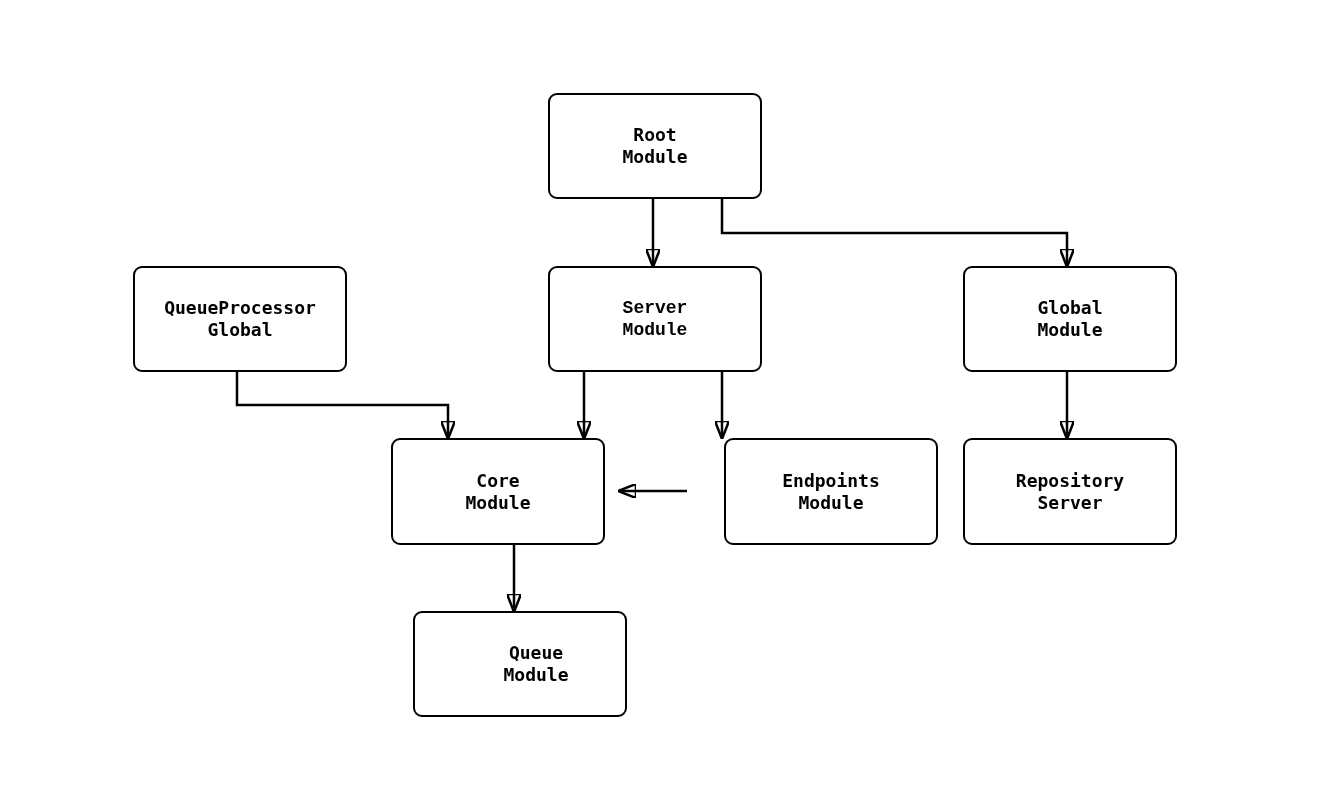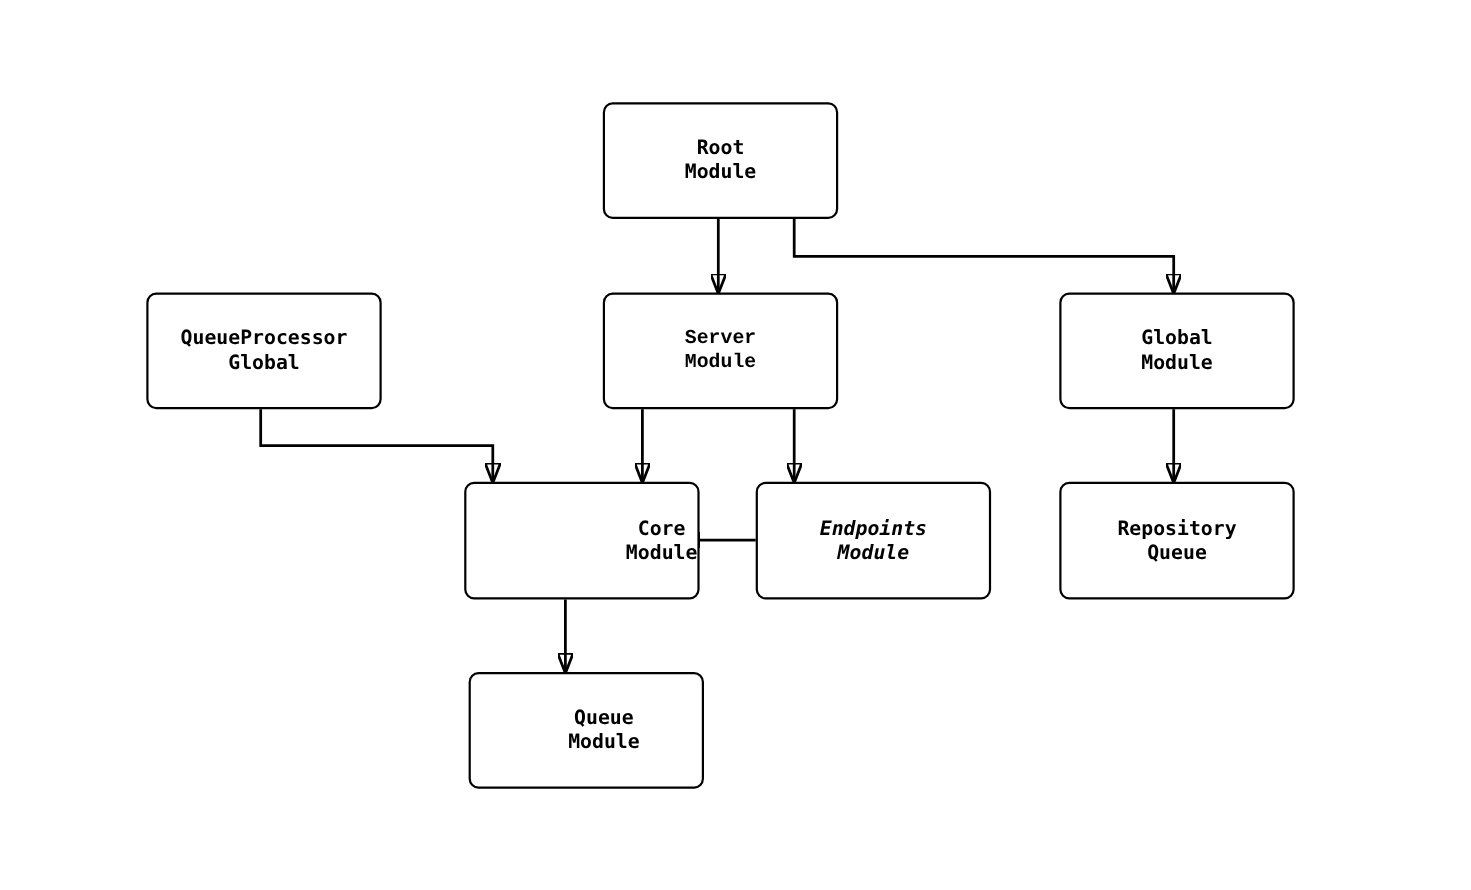--- a/index.html
+++ b/index.html
@@ -85,33 +85,33 @@
   <div class="node" style="left:548px; top:266px;font-family:Liberation Mono, monospace;">
     <span class="node-label">Server
 Module</span>
   </div>
 
   <div class="node" style="left:963px; top:266px;">
     <span class="node-label">Global
 Module</span>
   </div>
 
-  <div class="node" style="left:422px; top:438px; height:107px;justify-content:flex-end;">
+  <div class="node" style="left:391px; top:438px; height:107px;">
     <span class="node-label">Core
 Module</span>
   </div>
 
-  <div class="node" style="left:687px; top:438px; height:107px;font-style:italic;">
+  <div class="node" style="left:724px; top:438px; height:107px;">
     <span class="node-label">Endpoints
 Module</span>
   </div>
 
   <div class="node" style="left:963px; top:438px; height:107px;">
     <span class="node-label">Repository
-Queue</span>
+Server</span>
   </div>
 
-  <div class="node" style="left:426px; top:611px;padding-left:32px;">
+  <div class="node" style="left:413px; top:611px;padding-left:32px;">
     <span class="node-label">Queue
 Module</span>
   </div>
 
 </div>
 
 </body></html>

